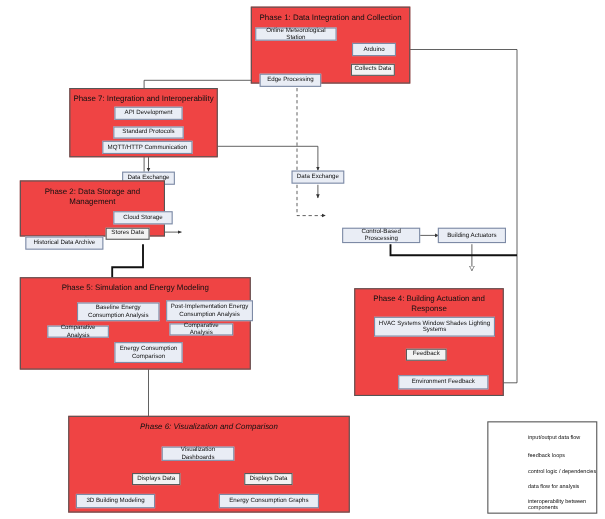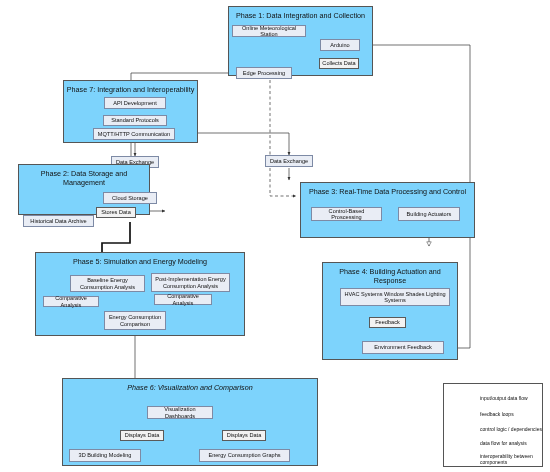--- a/index.html
+++ b/index.html
@@ -1,18 +1,18 @@
 <!DOCTYPE html>
 <html><head>
 <meta charset="utf-8">
 <style>
   html,body{margin:0;padding:0;background:#ffffff;}
   body{width:550px;height:472px;position:relative;font-family:"Liberation Sans",sans-serif;overflow:hidden;}
   #canvas{position:absolute;left:0;top:0;width:550px;height:472px;}
-  .phase{position:absolute;box-sizing:border-box;background:#7dd3fc;border:1px solid #555;}
+  .phase{position:absolute;box-sizing:border-box;background:#ef4444;border:1px solid #555;}
   .phase-title{position:absolute;left:0;right:0;top:4px;text-align:center;font-size:7.2px;color:#111;font-weight:normal;}
   .node{position:absolute;box-sizing:border-box;border:1px solid #5a5a5a;background:#fbfbfb;
         display:flex;align-items:center;justify-content:center;text-align:center;
         font-size:5.6px;line-height:1.15;color:#111;padding:1px 2px;}
   .node.blue{background:#e9edf5;border-color:#7d8aa5;}
   .node.grey{background:#f2f2f2;}
   .legend{position:absolute;box-sizing:border-box;border:1px solid #555;background:#ffffff;}
   .legend-row{position:absolute;font-size:5px;color:#111;line-height:1.2;}
   svg{position:absolute;left:0;top:0;width:550px;height:472px;overflow:visible;}
 </style>
@@ -140,31 +140,28 @@
   <div class="node blue" style="left:103px;top:192px;width:54px;height:12px;">
     <span>Cloud Storage</span>
   </div>
   <div class="node grey" style="left:96px;top:207px;width:40px;height:11px;">
     <span>Stores Data</span>
   </div>
   <div class="node blue" style="left:23px;top:215px;width:71px;height:12px;">
     <span>Historical Data Archive</span>
   </div>
 
-  <div class="phase" style="left:300px;top:182px;width:175px;height:56px;">
-    <div class="phase-title">Phase 3: Real-Time Data Processing and Control</div>
-  </div>
   <div class="node blue" style="left:311px;top:207px;width:71px;height:14px;">
     <span>Control-Based Proscessing</span>
   </div>
   <div class="node blue" style="left:398px;top:207px;width:62px;height:14px;">
     <span>Building Actuators</span>
   </div>
 
-  <div class="phase" style="left:35px;top:252px;width:210px;height:84px;">
+  <div class="phase" style="left:18px;top:252px;width:210px;height:84px;">
     <div class="phase-title">Phase 5: Simulation and Energy Modeling</div>
   </div>
   <div class="node blue" style="left:70px;top:275px;width:75px;height:17px;">
     <span>Baseline Energy Consumption Analysis</span>
   </div>
   <div class="node blue" style="left:151px;top:273px;width:79px;height:19px;">
     <span>Post-Implementation Energy Consumption Analysis</span>
   </div>
   <div class="node blue" style="left:43px;top:296px;width:56px;height:11px;">
     <span>Comparative Analysis</span>

